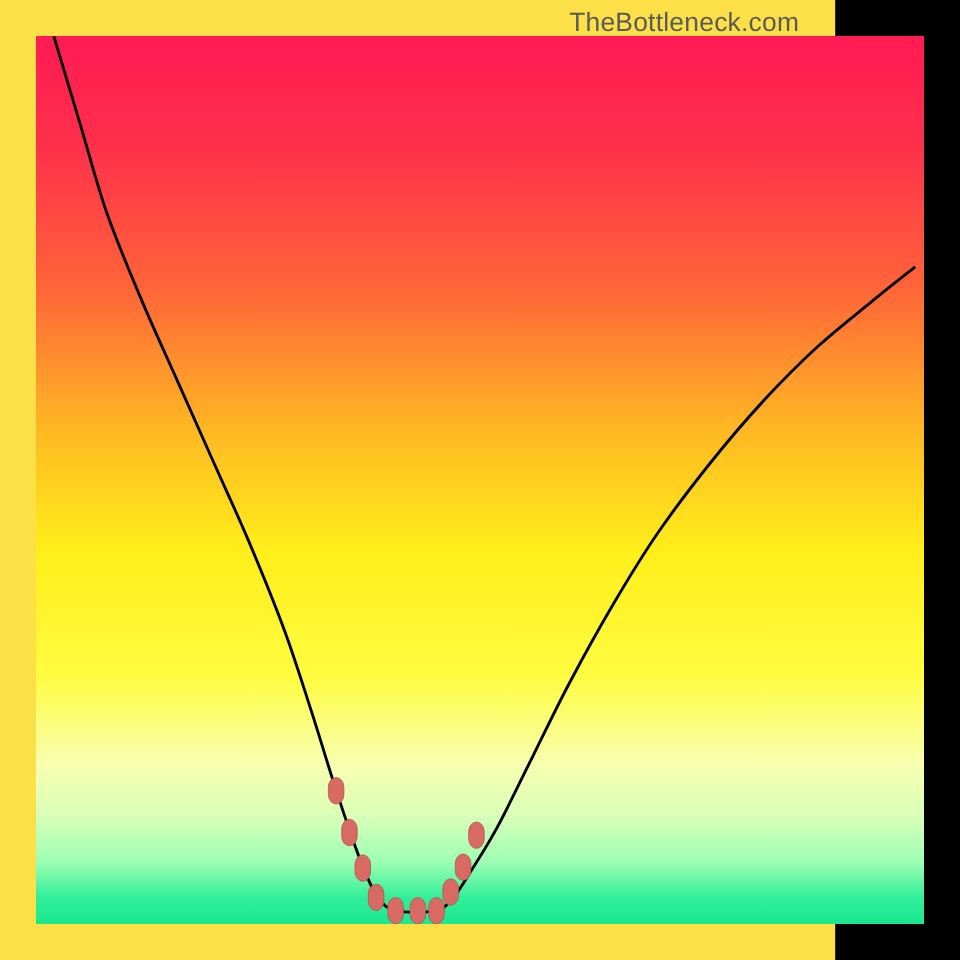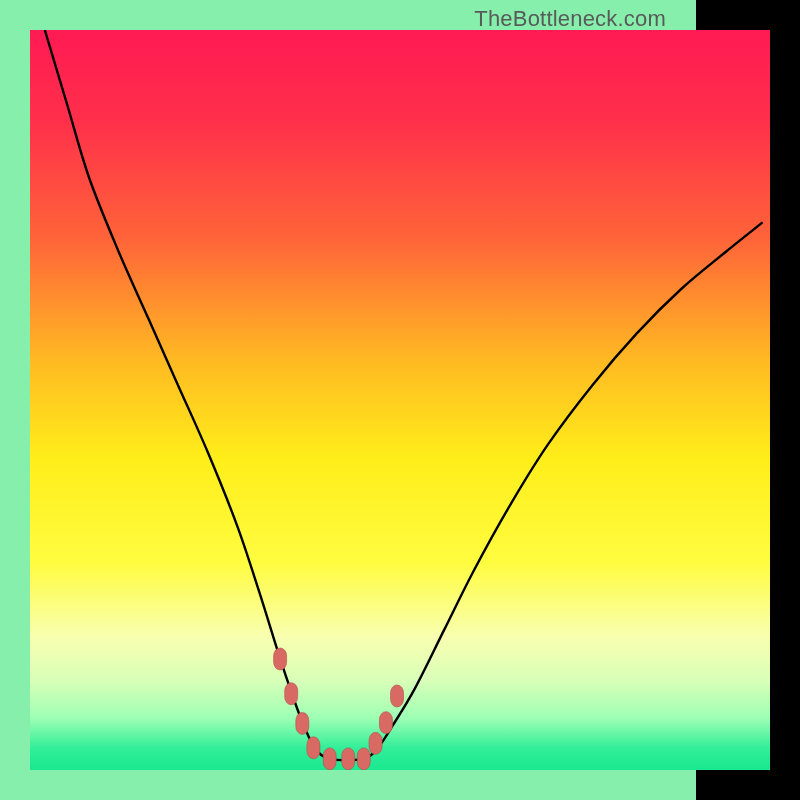--- a/index.html
+++ b/index.html
@@ -1,21 +1,21 @@
 <!DOCTYPE html>
 <html><head>
 <meta charset="utf-8">
 <style>
   * { margin: 0; padding: 0; box-sizing: border-box; }
   html, body { width: 800px; height: 800px; overflow: hidden; background: #000; }
   .stage {
     position: relative;
     width: 696px;
     height: 800px;
-    background: #86efac;
+    background: #fde047;
   }
   .plot-area {
     position: absolute;
     left: 30px;
     top: 30px;
     width: 740px;
     height: 740px;
     overflow: hidden;
   }
   .gradient-fill {

